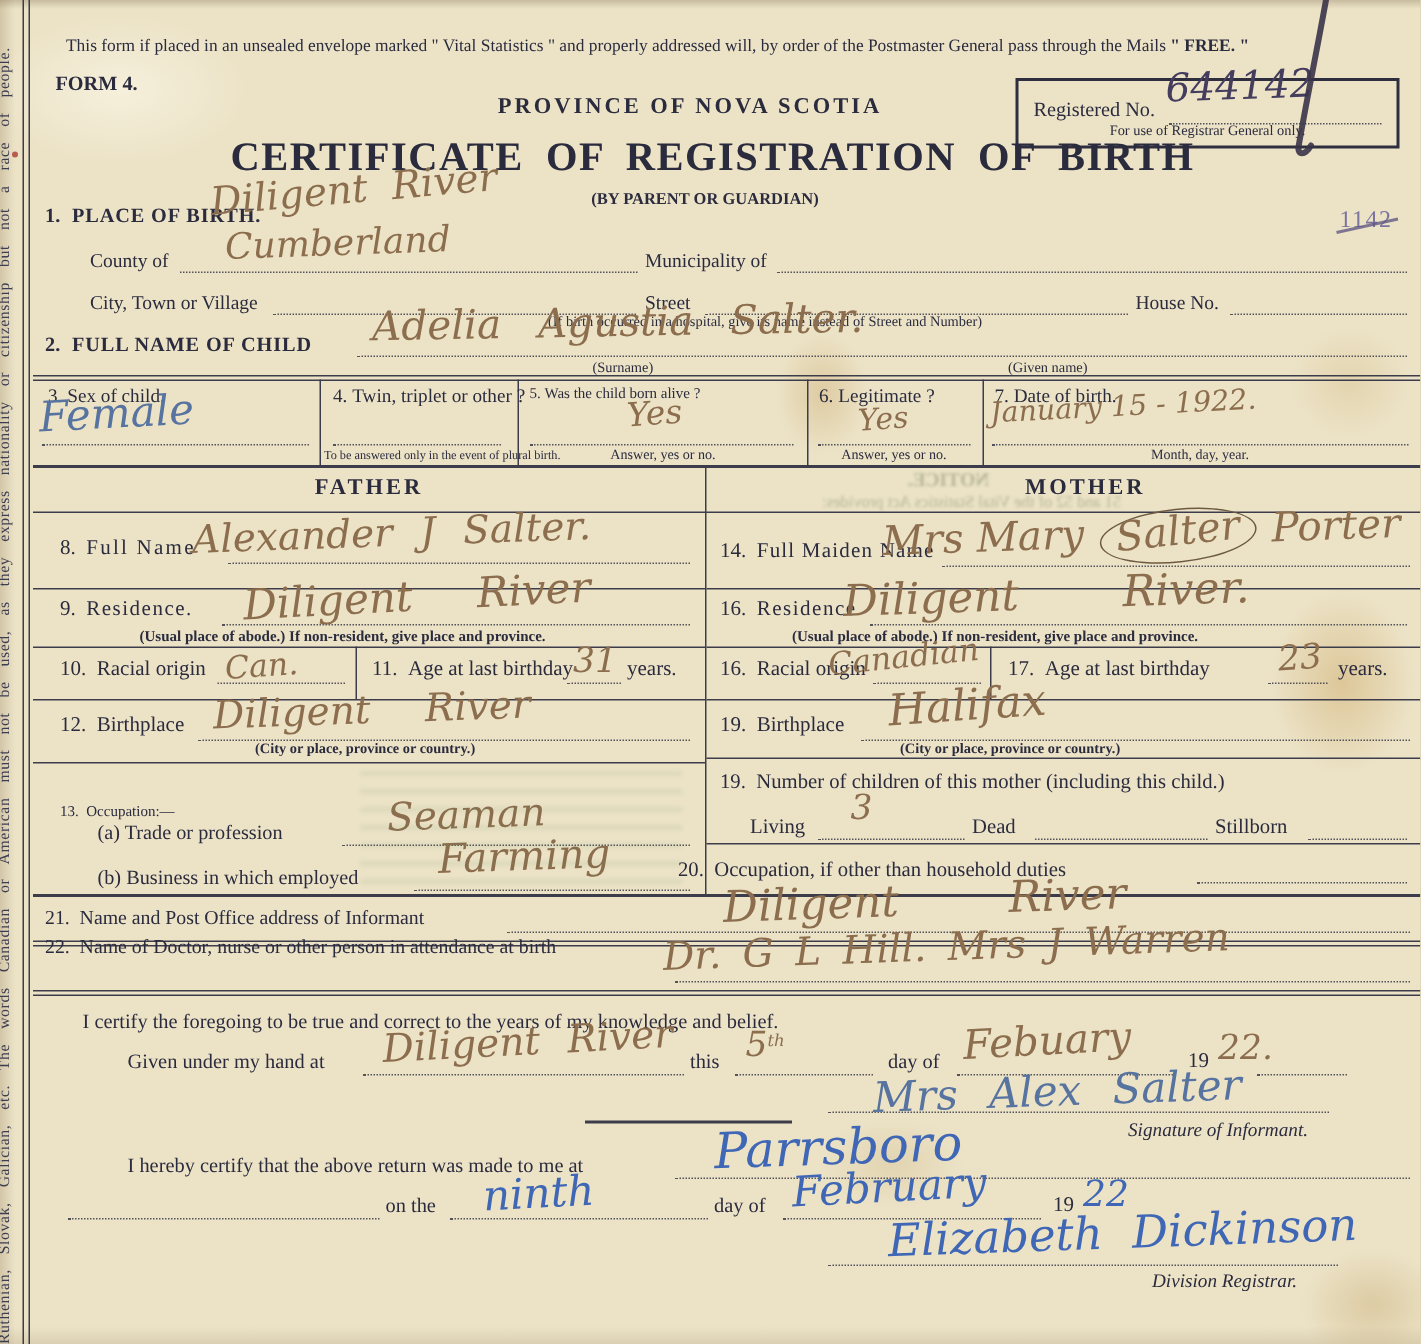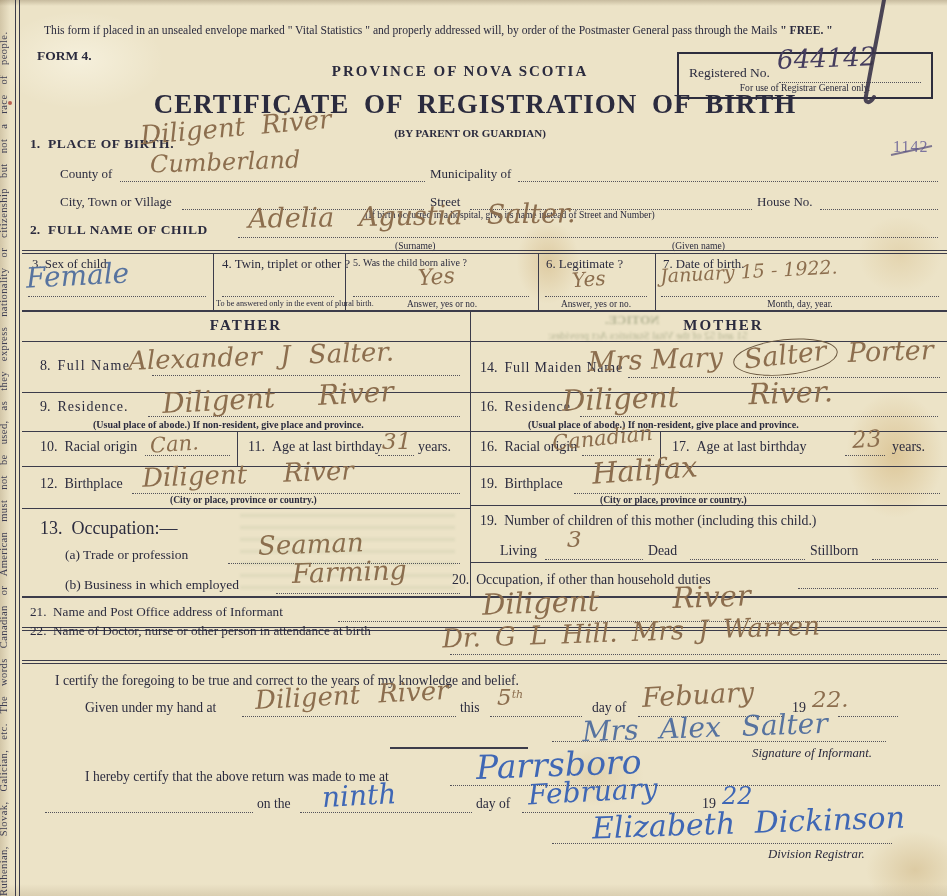--- a/index.html
+++ b/index.html
@@ -144,21 +144,21 @@
   <span class="a h" style="left:382px;top:430px;font-size:23px;">31</span>
   <span class="a p" style="left:418px;top:439px;font-size:14px;">years.</span>
   <div class="a rl" style="left:22px;top:466px;width:448px;height:1px;"></div>
 
   <span class="a p" style="left:40px;top:476px;font-size:14px;"><span>12.</span>&nbsp;&nbsp;<span>Birthplace</span></span>
   <div class="a d" style="left:132px;top:480px;width:328px;height:13px;"></div>
   <span class="a h" style="left:142px;top:461px;font-size:26px;transform:rotate(-2deg);word-spacing:28px;">Diligent River</span>
   <div class="a p" style="left:170px;top:494px;font-size:9.6px;font-weight:bold;">(City or place, province or country.)</div>
   <div class="a rl" style="left:22px;top:508px;width:448px;height:1px;"></div>
 
-  <span class="a p" style="left:40px;top:518px;font-size:18px;text-align:right;"><span>13.</span>&nbsp;&nbsp;<span>Occupation:—</span></span>
+  <span class="a p" style="left:40px;top:536px;font-size:10px;text-align:right;"><span>13.</span>&nbsp;&nbsp;<span>Occupation:—</span></span>
   <span class="a p" style="left:65px;top:547px;font-size:13.5px;">(a)  Trade or profession</span>
   <div class="a d" style="left:228px;top:550px;width:232px;height:13px;"></div>
   <span class="a h" style="left:258px;top:531px;font-size:26px;transform:rotate(-2deg);">Seaman</span>
   <span class="a p" style="left:65px;top:577px;font-size:13.5px;">(b)  Business in which employed</span>
   <div class="a d" style="left:276px;top:580px;width:184px;height:13px;"></div>
   <span class="a h" style="left:292px;top:558px;font-size:27px;transform:rotate(-2deg);">Farming</span>
 
   <span class="a p" style="left:480px;top:360px;font-size:14px;"><span>14.</span>&nbsp;&nbsp;<span style="letter-spacing:.8px;">Full Maiden Name</span></span>
   <div class="a d" style="left:628px;top:364px;width:312px;height:13px;"></div>
   <div class="a h" style="left:588px;top:340px;font-size:27px;display:flex;align-items:baseline;gap:10px;transform:rotate(-2deg);">

